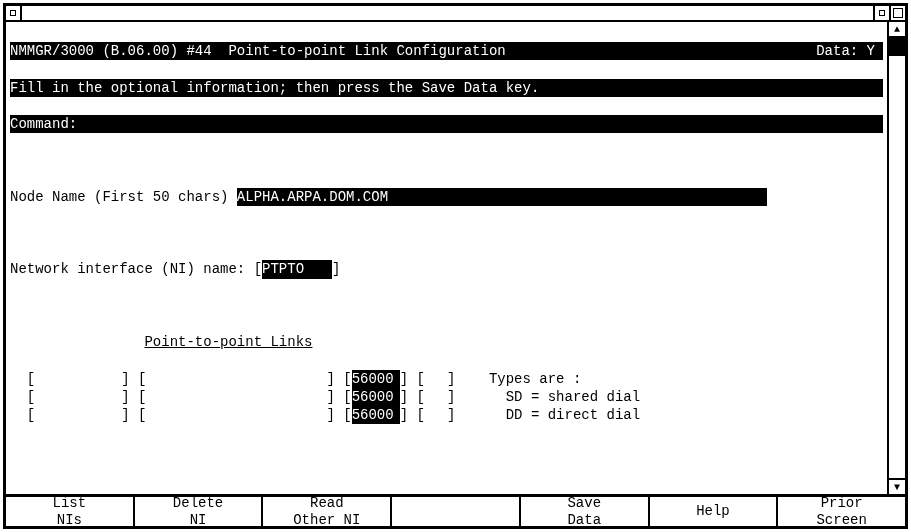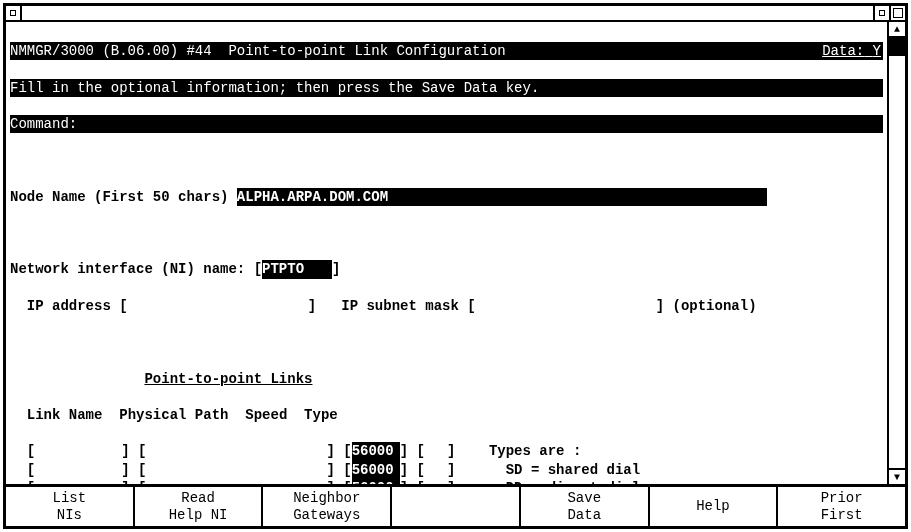--- a/index.html
+++ b/index.html
@@ -69,34 +69,34 @@
   .scrollbar .sb-thumb {
     position: absolute; top: 0; left: 0; right: 0; height: 18px;
     background: #000;
   }
   .inv {
     background: #000;
     color: #fff;
   }
   .hdr-row { display: flex; }
   .hdr-left { flex: 1; }
-  .hdr-right { padding-right: 2px; text-decoration: underline; }
+  .hdr-right { padding-right: 8px; }
   .underline { text-decoration: underline; }
   .field {
     display: inline-block;
     background: #000;
     color: #fff;
     vertical-align: baseline;
   }
-  .row { display: block; font-weight: bold; }
+  .row { display: block; }
   .br { color: #000; }
   .fkeys {
     border-top: 3px solid #000;
     display: flex;
-    height: 42px;
+    height: 32px;
   }
   .fkey {
     flex: 1;
     border-right: 2px solid #000;
     display: flex;
     flex-direction: column;
     align-items: center;
     justify-content: center;
     font-size: 14px;
     line-height: 1.15;
@@ -125,24 +125,22 @@
 
   <div class="body-area">
     <div class="content">
 <div class="inv hdr-row"><span class="hdr-left"><span>NMMGR/3000 (B.06.00) #44  Point-to-point Link Configuration</span></span><span class="hdr-right"><span>Data:</span> <span>Y</span></span></div>
 <div class="inv">Fill in the optional information; then press the Save Data key.</div>
 <div class="inv"><span>Command:</span></div>
 <div class="row">&nbsp;</div>
 <div class="row"><span>Node Name (First 50 chars)</span> <span class="field" style="min-width:530px"><span>ALPHA.ARPA.DOM.COM</span></span></div>
 <div class="row">&nbsp;</div>
 <div class="row"><span>Network interface (NI) name:</span> <span class="br">[</span><span class="field" style="min-width:70px"><span>PTPTO</span></span><span class="br">]</span></div>
-<div class="row">  <span>IP address</span> <span class="br">[</span><span class="field" style="min-width:180px"><span></span></span><span class="br">]</span>   <span>IP subnet mask</span> <span class="br">[</span><span class="field" style="min-width:180px"><span></span></span><span class="br">]</span> <span>(optional)</span></div>
 <div class="row">&nbsp;</div>
 <div class="row">                <span class="underline">Point-to-point Links</span></div>
-<div class="row">  <span>Link Name</span>  <span>Physical Path</span>  <span>Speed</span>  <span>Type</span></div>
 <div id="links-rows"><div class="row">  <span class="br">[</span><span class="field" style="display:inline-block;min-width:86px"></span><span class="br">]</span> <span class="br">[</span><span class="field" style="display:inline-block;min-width:180px"></span><span class="br">]</span> <span class="br">[</span><span class="field" style="display:inline-block;min-width:48px;text-align:left">56000</span><span class="br">]</span> <span class="br">[</span><span class="field" style="display:inline-block;min-width:22px"></span><span class="br">]</span>  <span>  Types are :</span></div><div class="row">  <span class="br">[</span><span class="field" style="display:inline-block;min-width:86px"></span><span class="br">]</span> <span class="br">[</span><span class="field" style="display:inline-block;min-width:180px"></span><span class="br">]</span> <span class="br">[</span><span class="field" style="display:inline-block;min-width:48px;text-align:left">56000</span><span class="br">]</span> <span class="br">[</span><span class="field" style="display:inline-block;min-width:22px"></span><span class="br">]</span>  <span>    SD = shared dial</span></div><div class="row">  <span class="br">[</span><span class="field" style="display:inline-block;min-width:86px"></span><span class="br">]</span> <span class="br">[</span><span class="field" style="display:inline-block;min-width:180px"></span><span class="br">]</span> <span class="br">[</span><span class="field" style="display:inline-block;min-width:48px;text-align:left">56000</span><span class="br">]</span> <span class="br">[</span><span class="field" style="display:inline-block;min-width:22px"></span><span class="br">]</span>  <span>    DD = direct dial</span></div></div>
 
 
 
 
 
     </div>
 
     <div class="scrollbar">
       <div class="sb-btn">▲</div>
@@ -152,37 +150,37 @@
       <div class="sb-btn bot">▼</div>
     </div>
   </div>
 
   <div class="fkeys">
     <div class="fkey">
         <span>List</span>
         <span>NIs</span>
       </div>
     <div class="fkey">
-        <span>Read</span>
-        <span>Help NI</span>
+        <span>Delete</span>
+        <span>NI</span>
       </div>
     <div class="fkey">
-        <span>Neighbor</span>
-        <span>Gateways</span>
+        <span>Read</span>
+        <span>Other NI</span>
       </div>
     <div class="fkey blank">
         <span></span>
         <span></span>
       </div>
     <div class="fkey">
         <span>Save</span>
         <span>Data</span>
       </div>
     <div class="fkey">
         <span>Help</span>
         <span></span>
       </div>
     <div class="fkey">
         <span>Prior</span>
-        <span>First</span>
+        <span>Screen</span>
       </div>
   </div>
 </div>
 
 </body></html>

